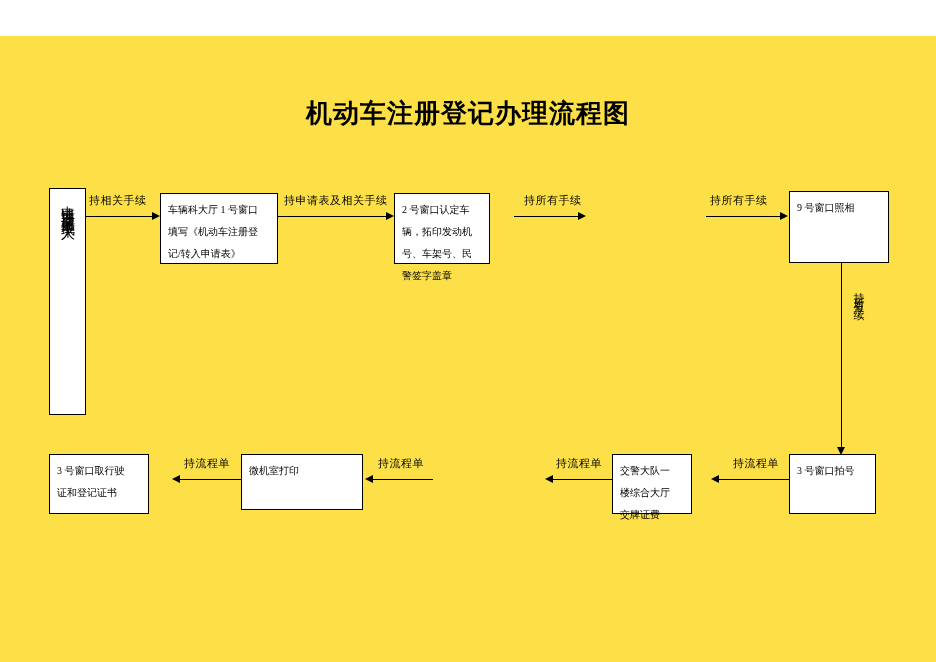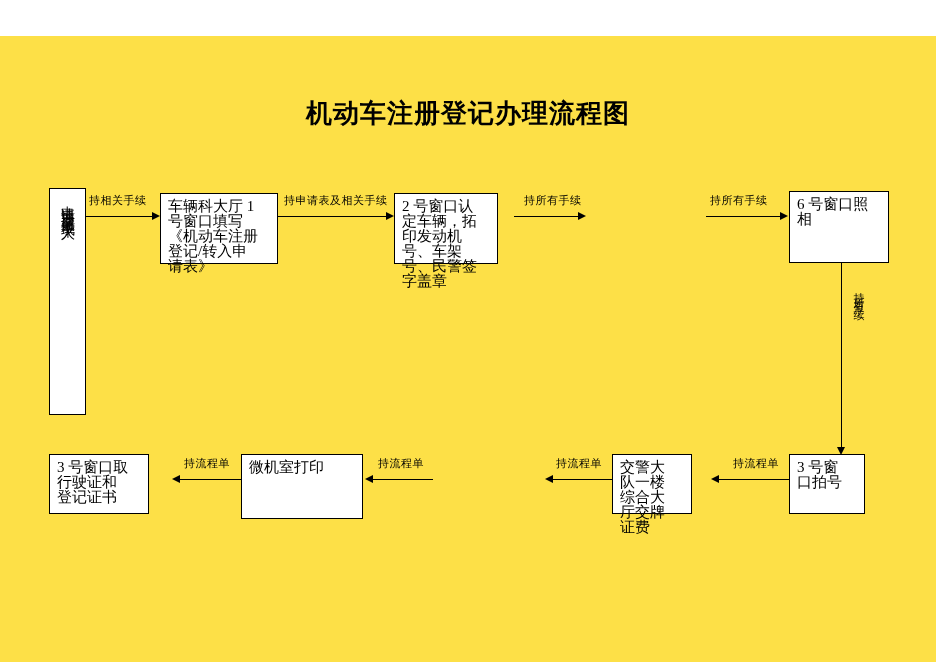--- a/index.html
+++ b/index.html
@@ -32,22 +32,22 @@
     position: absolute;
     border: 1px solid #000;
     background: #fff;
     box-sizing: border-box;
   }
   .node .txt {
     position: absolute;
     left: 7px;
     top: 5px;
     right: 17px;
-    font-size: 15px;
-    line-height: 15px;
+    font-size: 10px;
+    line-height: 22px;
     color: #000;
     text-align: left;
     word-break: break-all;
   }
   
   .node.vertical .txt {
     writing-mode: vertical-rl;
     text-orientation: upright;
     left: 50%;
     transform: translateX(-50%);
@@ -121,63 +121,63 @@
   <div class="arrow-r" style="left:152px; top:175.5px;"></div>
 
   <div class="node" style="left:160px; top:157px; width:118px; height:71px;">
     <span class="txt">车辆科大厅 1 号窗口填写《机动车注册登记/转入申请表》</span>
   </div>
 
   <div class="edge-label" style="left:284px; top:157px;text-align:center;">持申请表及相关手续</div>
   <div class="hline" style="left:278px; top:180px; width:108px;"></div>
   <div class="arrow-r" style="left:386px; top:175.5px;"></div>
 
-  <div class="node" style="left:394px; top:157px; width:104px; height:71px;">
+  <div class="node" style="left:394px; top:157px; width:96px; height:71px;">
     <span class="txt">2 号窗口认定车辆，拓印发动机号、车架号、民警签字盖章</span>
   </div>
 
   <div class="edge-label" style="left:524px; top:157px;">持所有手续</div>
   <div class="hline" style="left:514px; top:180px; width:64px;"></div>
   <div class="arrow-r" style="left:578px; top:175.5px;"></div>
 
 
   <div class="edge-label" style="left:710px; top:157px;">持所有手续</div>
   <div class="hline" style="left:706px; top:180px; width:74px;"></div>
   <div class="arrow-r" style="left:780px; top:175.5px;"></div>
 
   <div class="node" style="left:789px; top:155px; width:100px; height:72px;">
-    <span class="txt">6 号窗口照相</span>
+    <span class="txt">9 号窗口照相</span>
   </div>
 
   <div class="vline" style="left:841px; top:227px; height:184px;"></div>
   <div class="edge-label vert" style="left:851px; top:248px;">持所有手续</div>
   <div class="arrow-d" style="left:836.5px; top:411px;"></div>
 
-  <div class="node" style="left:789px; top:418px; width:76px; height:60px;">
+  <div class="node" style="left:789px; top:418px; width:87px; height:60px;">
     <span class="txt">3 号窗口拍号</span>
   </div>
 
   <div class="edge-label" style="left:733px; top:420px;">持流程单</div>
   <div class="hline" style="left:719px; top:443px; width:70px;"></div>
   <div class="arrow-l" style="left:711px; top:438.5px;"></div>
 
   <div class="node" style="left:612px; top:418px; width:80px; height:60px;">
     <span class="txt">交警大队一楼综合大厅交牌证费</span>
   </div>
 
   <div class="edge-label" style="left:556px; top:420px;">持流程单</div>
   <div class="hline" style="left:553px; top:443px; width:59px;"></div>
   <div class="arrow-l" style="left:545px; top:438.5px;"></div>
 
 
   <div class="edge-label" style="left:378px; top:420px;">持流程单</div>
   <div class="hline" style="left:373px; top:443px; width:60px;"></div>
   <div class="arrow-l" style="left:365px; top:438.5px;"></div>
 
-  <div class="node" style="left:241px; top:418px; width:122px; height:65px;">
+  <div class="node" style="left:241px; top:418px; width:122px; height:56px;">
     <span class="txt">微机室打印</span>
   </div>
 
   <div class="edge-label" style="left:184px; top:420px;">持流程单</div>
   <div class="hline" style="left:180px; top:443px; width:61px;"></div>
   <div class="arrow-l" style="left:172px; top:438.5px;"></div>
 
   <div class="node" style="left:49px; top:418px; width:100px; height:60px;">
     <span class="txt">3 号窗口取行驶证和登记证书</span>
   </div>

